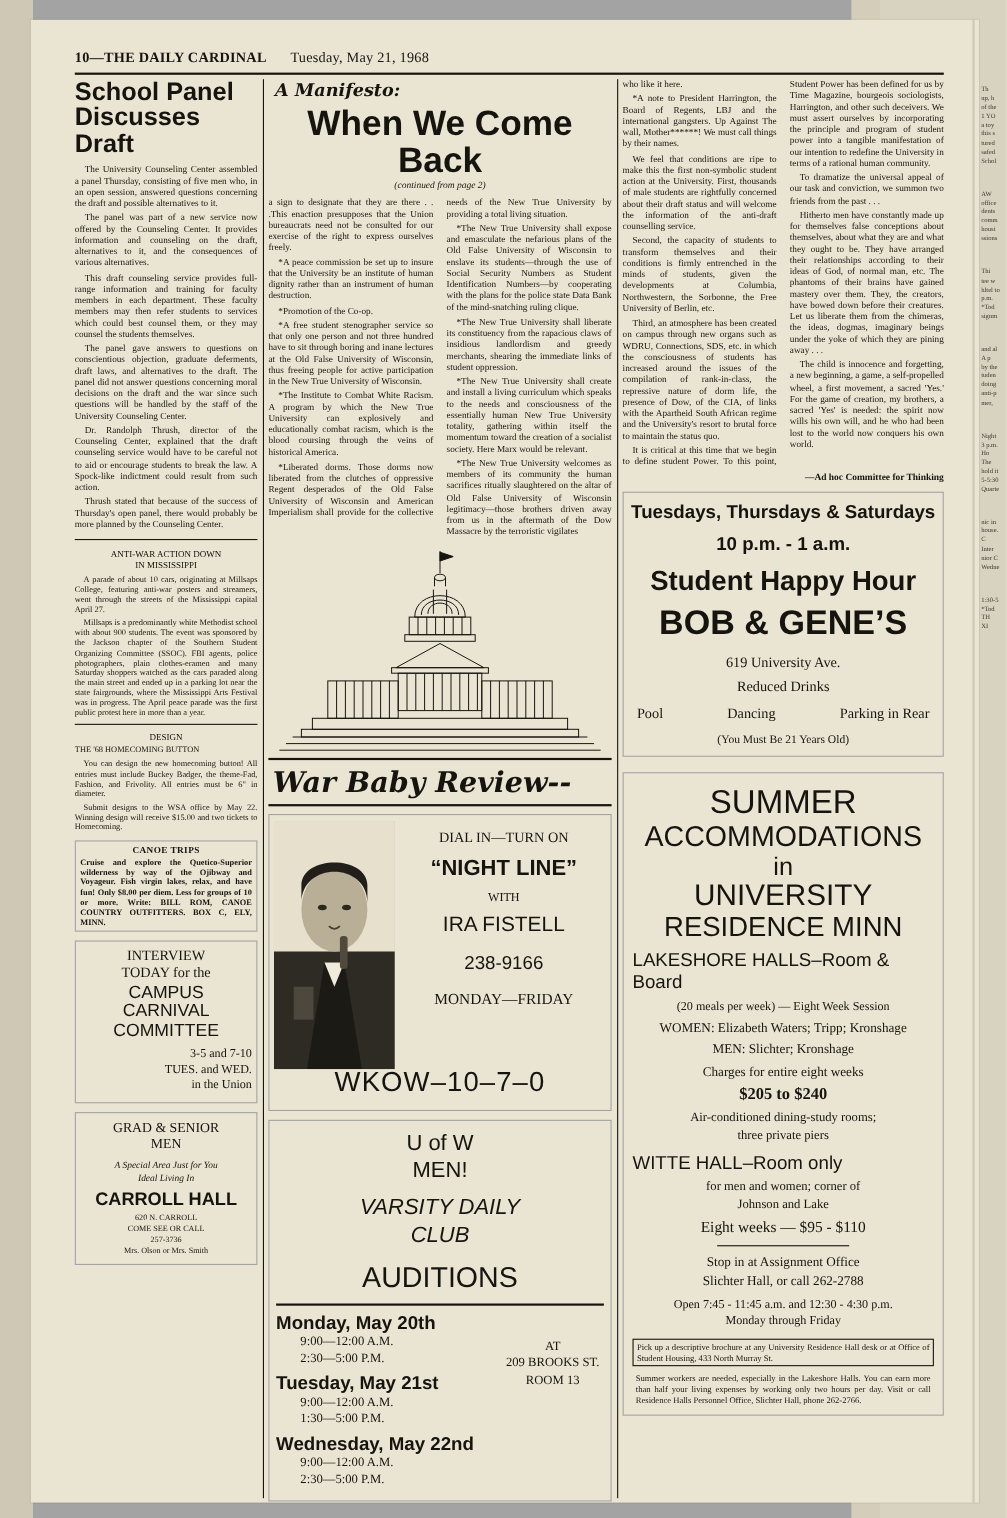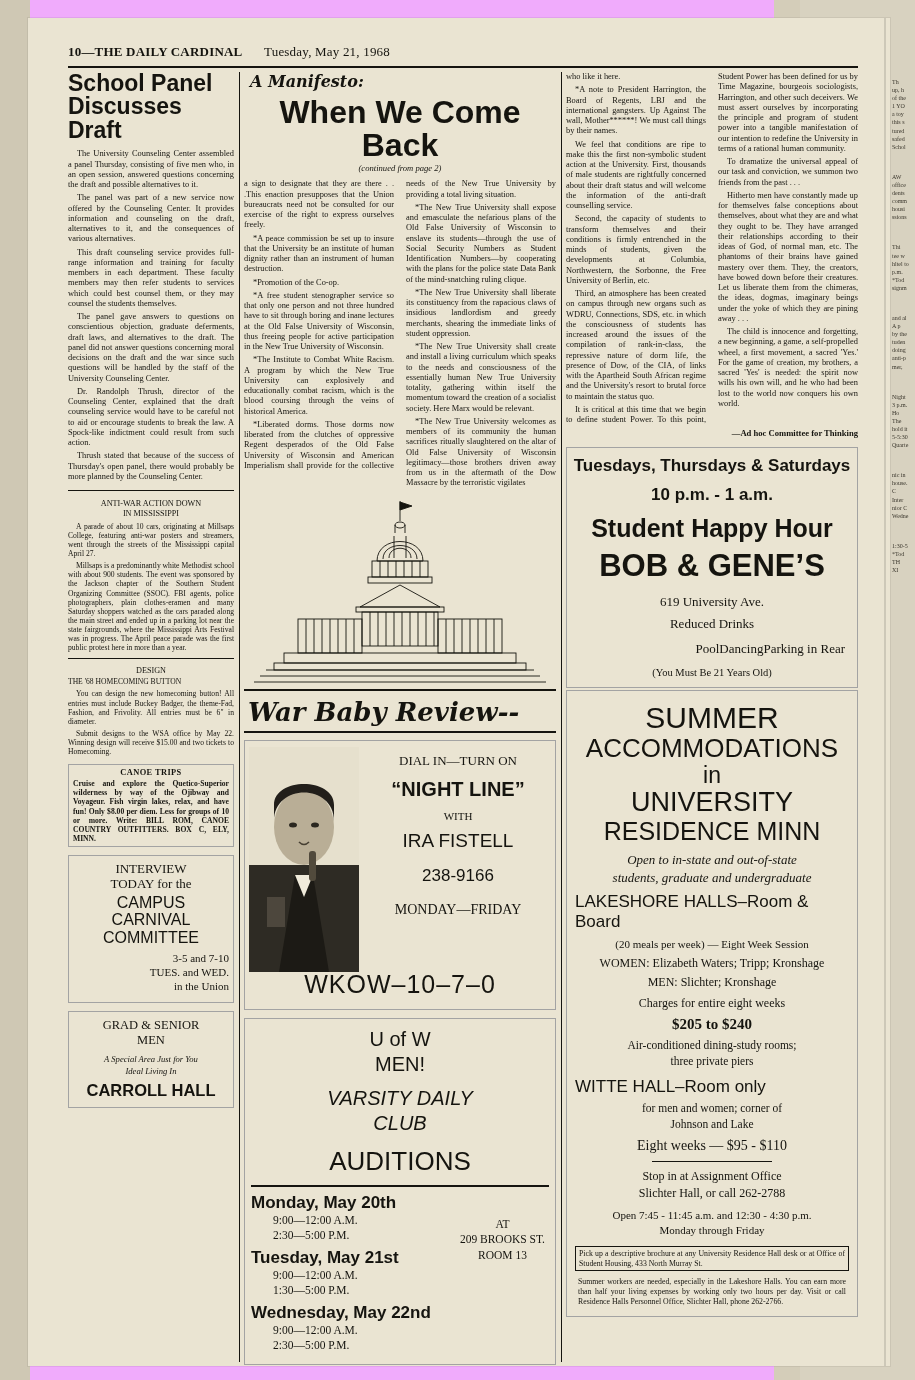--- a/index.html
+++ b/index.html
@@ -5,21 +5,21 @@
   html,body{margin:0;padding:0;}
   body{
     width:915px;height:1380px;
     background:#d8d2c0;
     font-family:"Liberation Serif", serif;
     color:#15140f;
     overflow:hidden;
   }
   .page{
     position:absolute;left:0;top:0;width:800px;height:1380px;
-    background:#f0abfc;
+    background:#a3a3a3;
   }
   
   .paper{
     position:absolute;left:28px;top:18px;width:862px;height:1348px;
     background:#eae4d2;
     box-shadow:0 0 0 1px rgba(0,0,0,0.06);
   }
   .edge-left{position:absolute;left:0;top:0;width:30px;height:1380px;background:#cfc8b4;}
   .edge-right{position:absolute;right:0;top:0;width:26px;height:1380px;background:#d4cdb9;}
   .fold{position:absolute;left:884px;top:18px;width:2px;height:1348px;background:rgba(0,0,0,0.12);}
@@ -157,20 +157,26 @@
     <div class="ad" style="margin-top:8px;padding:6px 4px 7px;">
       <div class="ctr" style="font-size:12.5px;line-height:1.2;">
         <div>GRAD &amp; SENIOR</div>
         <div>MEN</div>
       </div>
       <div class="ctr" style="font-size:8.6px;font-style:italic;margin-top:5px;line-height:1.5;">
         <div>A Special Area Just for You</div>
         <div>Ideal Living In</div>
       </div>
       <div class="ctr sans" style="font-size:16.5px;font-weight:bold;margin-top:3px;">CARROLL HALL</div>
+      <div class="ctr" style="font-size:7.4px;line-height:1.35;margin-top:2px;">
+        <div>620 N. CARROLL</div>
+        <div>COME SEE OR CALL</div>
+        <div>257-3736</div>
+        <div>Mrs. Olson or Mrs. Smith</div>
+      </div>
     </div>
   </div>
 
   <div class="col c2" style="top:72px;">
 
     <div class="script" style="font-size:16px;padding-left:6px;">A Manifesto:</div>
 
     <h1 class="hdl ctr" style="font-size:32px;margin-top:5px;">When We Come Back</h1>
 
     <div class="manifesto-sub">(continued from page 2)</div>
@@ -343,39 +349,35 @@
     </div>
     <div style="text-align:right;font-size:8.6px;font-weight:bold;margin-top:3px;">—Ad hoc Committee for Thinking</div>
 
     <div class="ad" style="margin-top:9px;padding:8px 6px 9px;">
       <div class="ctr sans" style="font-size:17px;font-weight:bold;">Tuesdays, Thursdays &amp; Saturdays</div>
       <div class="ctr sans" style="font-size:17px;font-weight:bold;margin-top:9px;">10 p.m. - 1 a.m.</div>
       <div class="ctr sans" style="font-size:25px;font-weight:bold;margin-top:9px;">Student Happy Hour</div>
       <div class="ctr sans" style="font-size:31px;font-weight:bold;margin-top:5px;">BOB &amp; GENE’S</div>
       <div class="ctr" style="font-size:13px;margin-top:10px;">619 University Ave.</div>
       <div class="ctr" style="font-size:13px;margin-top:6px;">Reduced Drinks</div>
-      <div style="display:flex;justify-content:flex-end;font-size:13px;margin-top:9px;padding:0 6px;">
+      <div style="display:flex;justify-content:space-between;font-size:13px;margin-top:9px;padding:0 6px;">
         <span>Pool</span>
         <span>Dancing</span>
         <span>Parking in Rear</span>
       </div>
       <div class="ctr" style="font-size:10.5px;margin-top:10px;">(You Must Be 21 Years Old)</div>
     </div>
 
-    <div class="ad" style="margin-top:2px;padding:10px 8px 7px;">
+    <div class="ad" style="margin-top:14px;padding:10px 8px 7px;">
       <div class="ctr sans" style="font-size:30px;line-height:1.1;">
         <div>SUMMER</div>
         <div style="font-size:26px;">ACCOMMODATIONS</div>
         <div style="font-size:23px;">in</div>
         <div style="font-size:27px;">UNIVERSITY</div>
         <div style="font-size:25px;">RESIDENCE MINN</div>
-      </div>
-      <div class="ctr" style="font-style:italic;font-size:13px;line-height:1.35;margin-top:6px;">
-        <div>Open to in-state and out-of-state</div>
-        <div>students, graduate and undergraduate</div>
       </div>
       <div class="sans" style="font-size:17px;margin-top:6px;">LAKESHORE HALLS–Room &amp; Board</div>
       <div class="ctr" style="font-size:11px;margin-top:6px;">(20 meals per week) — Eight Week Session</div>
       <div class="ctr" style="font-size:12px;margin-top:6px;">WOMEN: Elizabeth Waters; Tripp; Kronshage</div>
       <div class="ctr" style="font-size:12px;margin-top:4px;">MEN: Slichter; Kronshage</div>
       <div class="ctr" style="font-size:12px;margin-top:6px;">Charges for entire eight weeks</div>
       <div class="ctr" style="font-size:15px;font-weight:bold;margin-top:5px;">$205 to $240</div>
       <div class="ctr" style="font-size:11.5px;margin-top:5px;line-height:1.35;">
         <div>Air-conditioned dining-study rooms;</div>
         <div>three private piers</div>

